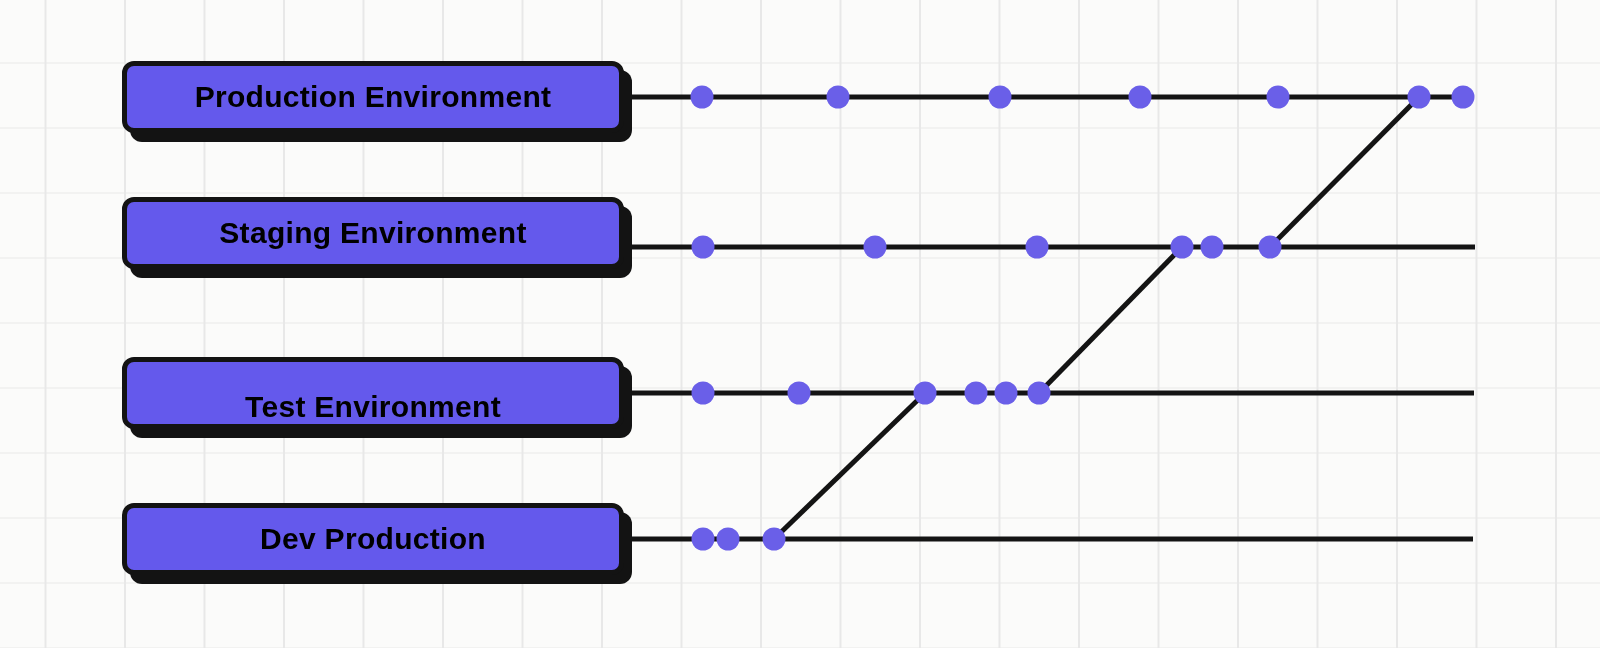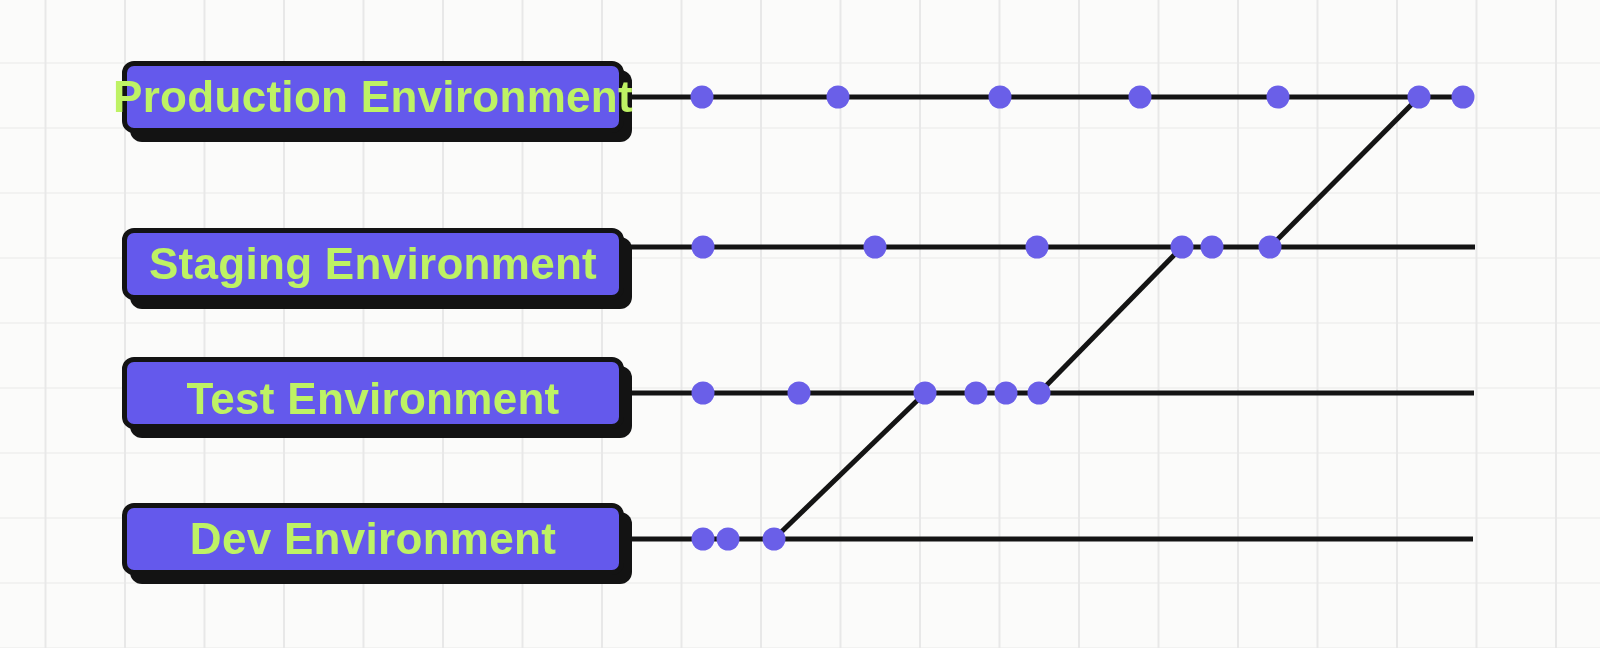--- a/index.html
+++ b/index.html
@@ -47,23 +47,23 @@
     background: #6459EC;
     border: 5px solid #131313;
     border-radius: 12px;
     box-shadow: 8px 9px 0 0 #131313;
     display: flex;
     align-items: center;
     justify-content: center;
     z-index: 2;
   }
   .lane-label .label-text {
-    color: #bef264;
+    color: #000000;
     font-weight: 700;
-    font-size: 44px;
+    font-size: 30px;
     letter-spacing: 0.3px;
     white-space: nowrap;
   }
 </style>
 </head>
 <body>
 
 <div class="canvas">
 
   <svg class="rails-svg" viewBox="0 0 1600 648" xmlns="http://www.w3.org/2000/svg">
@@ -95,25 +95,25 @@
       <circle cx="1039" cy="393" r="11.5" class="commit"></circle>
       <circle cx="703" cy="539" r="11.5" class="commit"></circle>
       <circle cx="728" cy="539" r="11.5" class="commit"></circle>
       <circle cx="774" cy="539" r="11.5" class="commit"></circle>
     </svg>
 
   <div class="lane-label" style="top: 61px;">
     <span class="label-text">Production Environment</span>
   </div>
 
-  <div class="lane-label" style="top: 228px; text-align: center;">
+  <div class="lane-label" style="top: 197px; text-align: center;">
     <span class="label-text">Staging Environment</span>
   </div>
 
   <div class="lane-label" style="top: 357px; align-items: flex-end;">
     <span class="label-text">Test Environment</span>
   </div>
 
   <div class="lane-label" style="top: 503px;">
-    <span class="label-text">Dev Environment</span>
+    <span class="label-text">Dev Production</span>
   </div>
 
 </div>
 
 </body></html>

